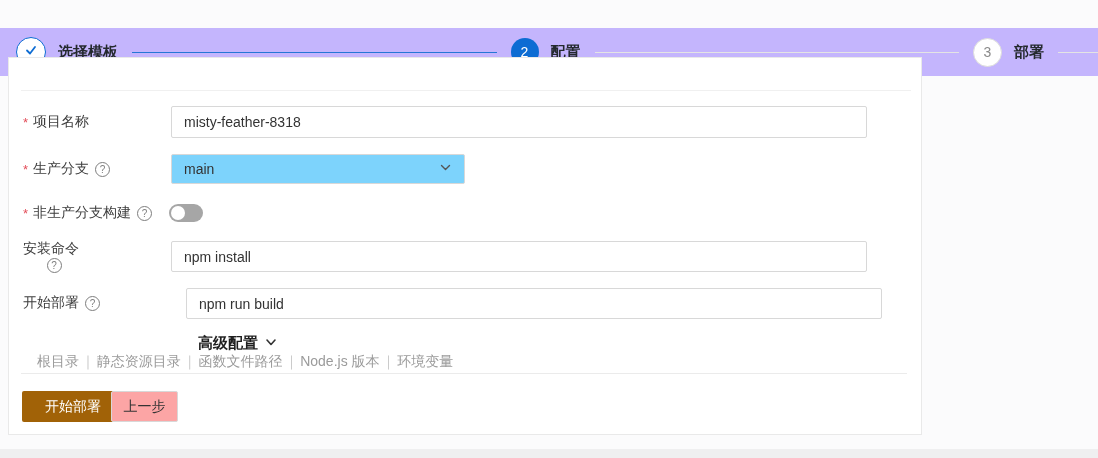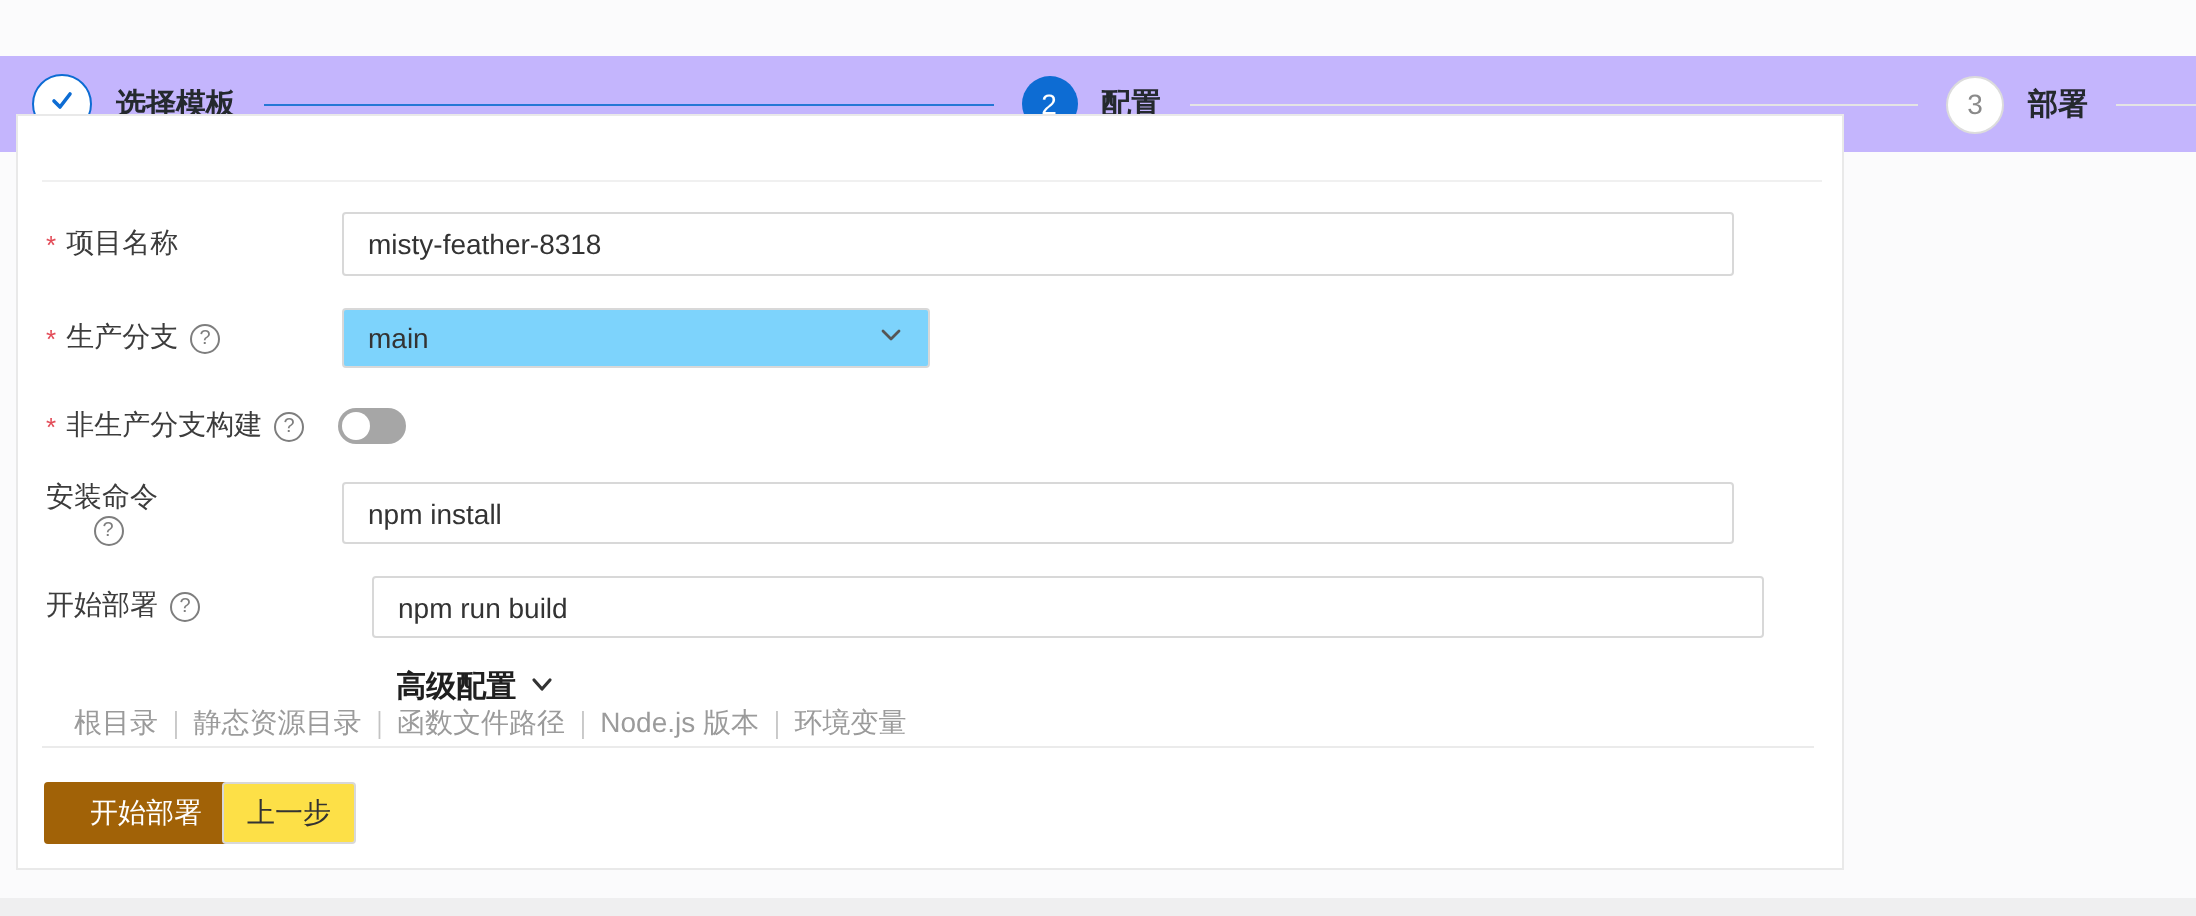--- a/index.html
+++ b/index.html
@@ -66,21 +66,21 @@
   }
   .advanced { position:absolute; left:14px; top:276px; display:flex; align-items:center;flex-direction:column; }
   .adv-title { font-weight:700; font-size:15px; color:#1f1f1f; cursor:pointer; display:flex; align-items:center; }
   .adv-title svg { margin-left:6px; }
   .adv-links { margin-left:14px; font-size:14px; color:#9b9b9b; display:flex; align-items:center; }
   .adv-sep { margin:0 2px; color:#c3c3c3; }
   .adv-link { cursor:default; }
   .btn-divider { position:absolute; top:315px; left:12px; width:886px; height:1px; background:#ebebeb; }
   .btn { position:absolute; top:333px; height:31px; font-size:14px; border-radius:2px; cursor:pointer; font-family:inherit; }
   .btn-primary { left:13px; width:102px; background:#a16207; color:#fff; border:none; }
-  .btn-secondary { left:102px; width:67px; background:#fde047; color:#333; border:1px solid #d8d8d8; }
+  .btn-secondary { left:102px; width:67px; background:#fca5a5; color:#333; border:1px solid #d8d8d8; }
   .bottom-strip { position:absolute; left:0; bottom:0; width:100%; height:9px; background:#efeff0; }
 </style>
 </head>
 <body>
 
 <div class="stepper">
   <div class="step-circle done">
     <span>
       <svg width="14" height="14" viewBox="0 0 14 14">
           <polyline points="3,7.5 6,10.5 11,4" fill="none" stroke="#0d6cd3" stroke-width="1.8" stroke-linecap="round" stroke-linejoin="round"></polyline>

